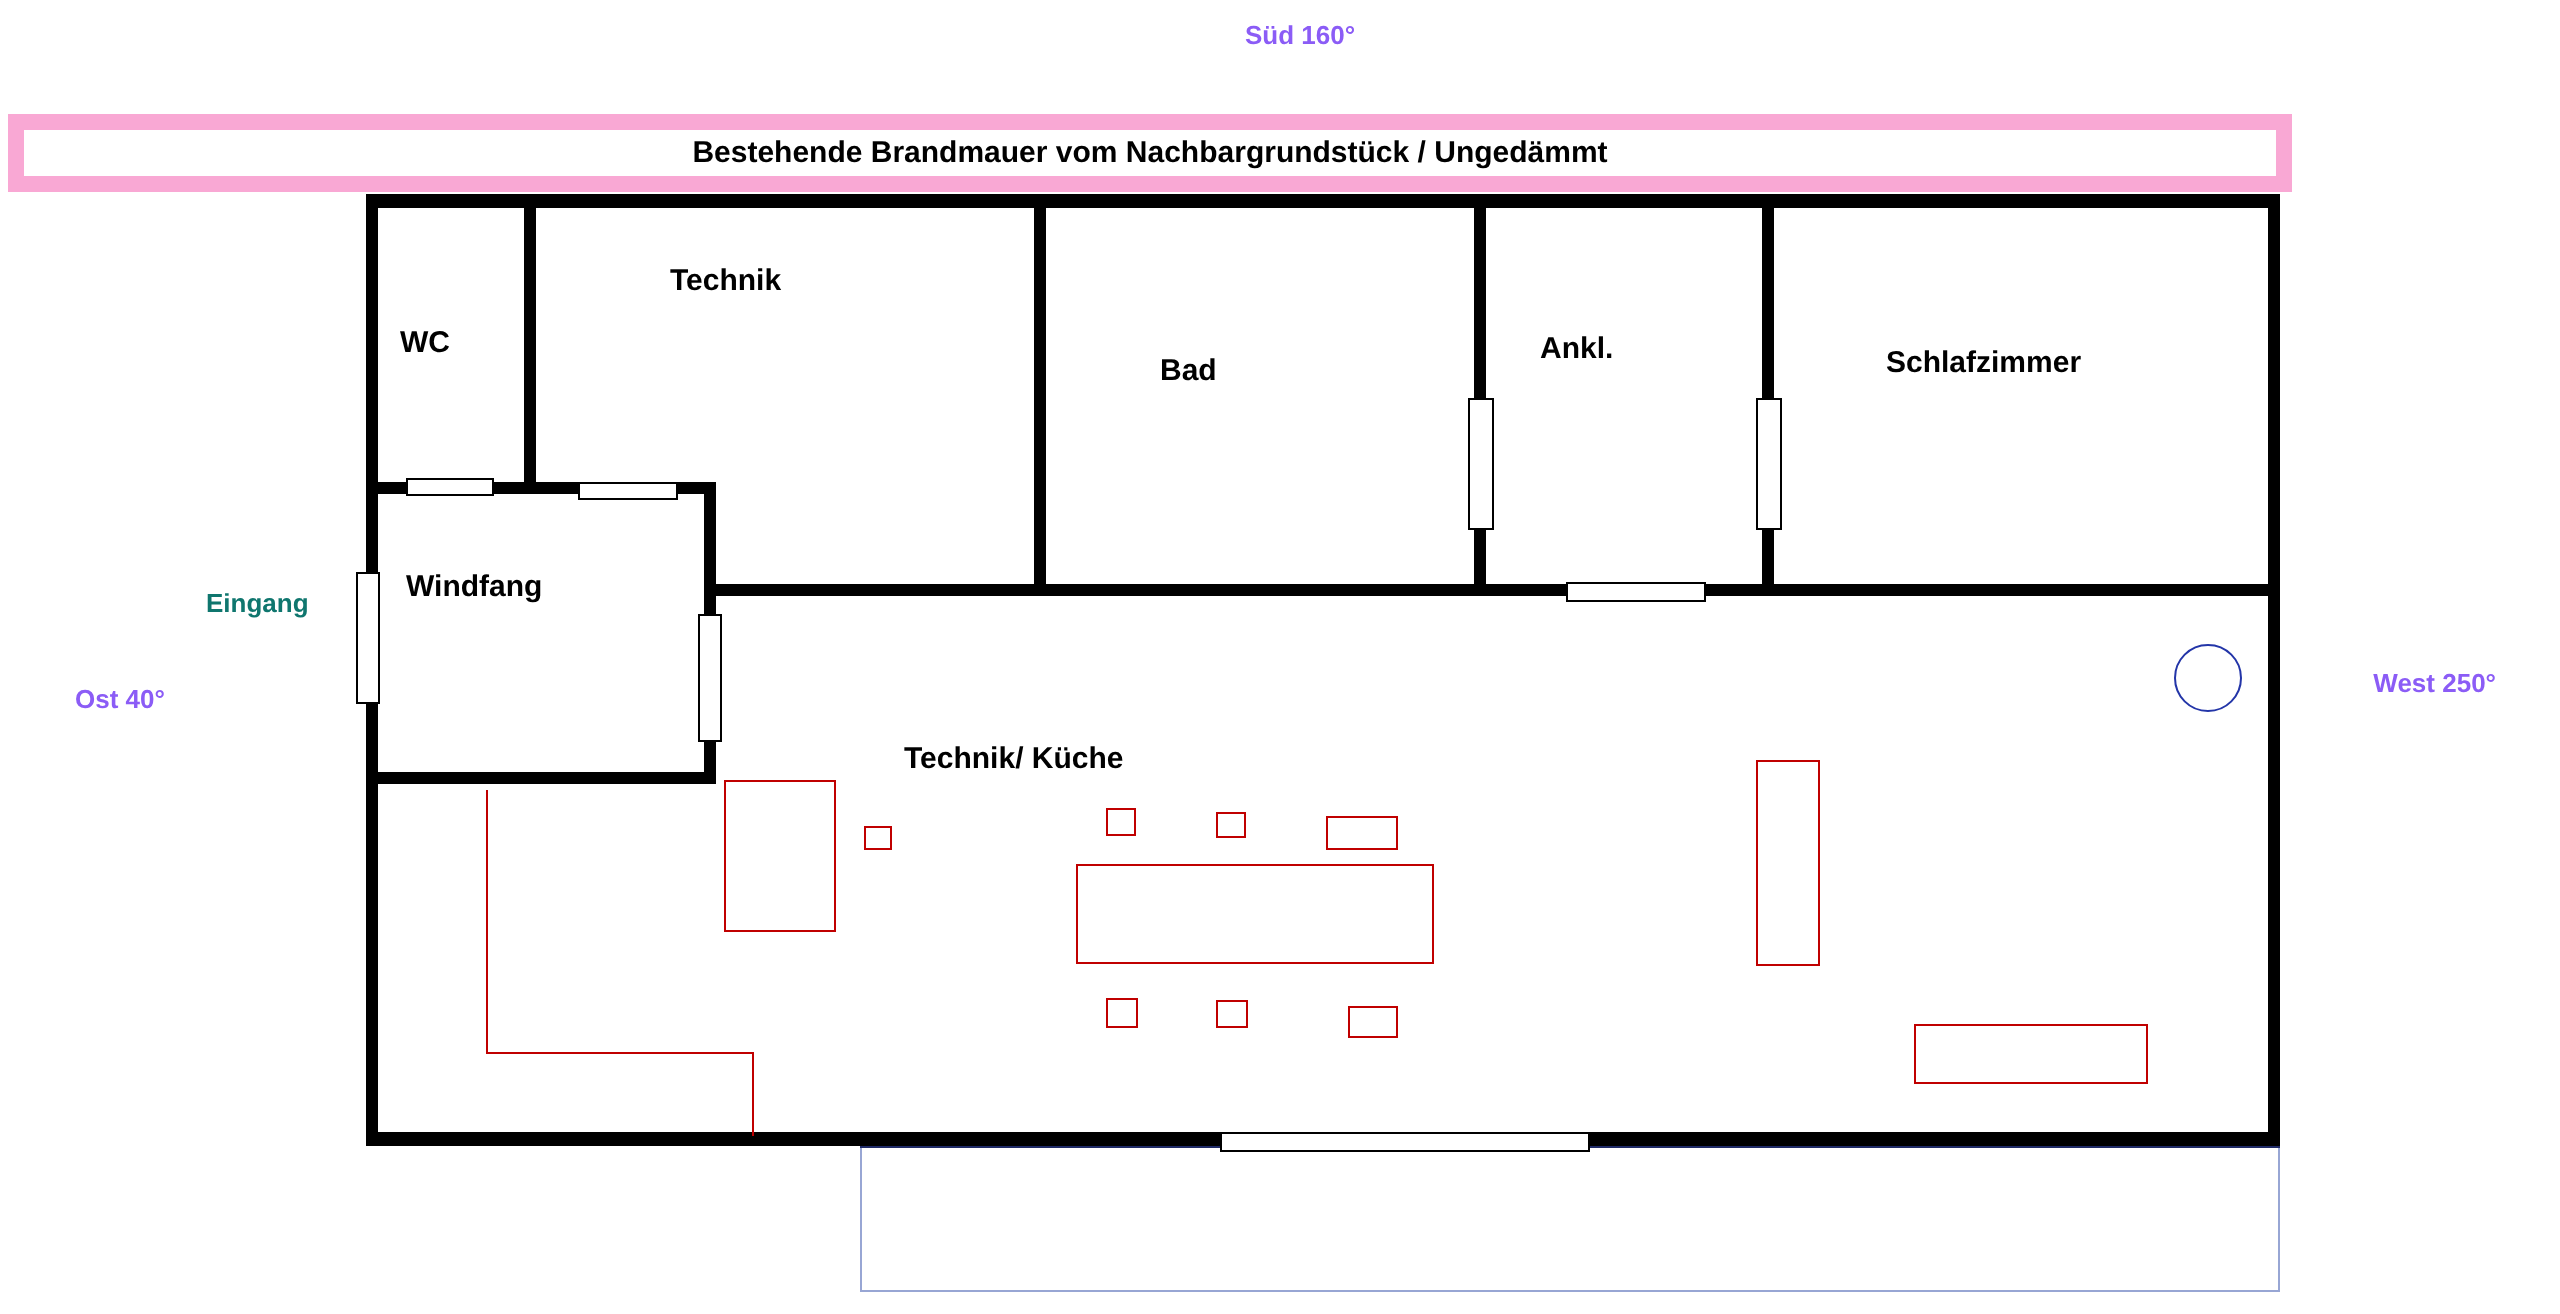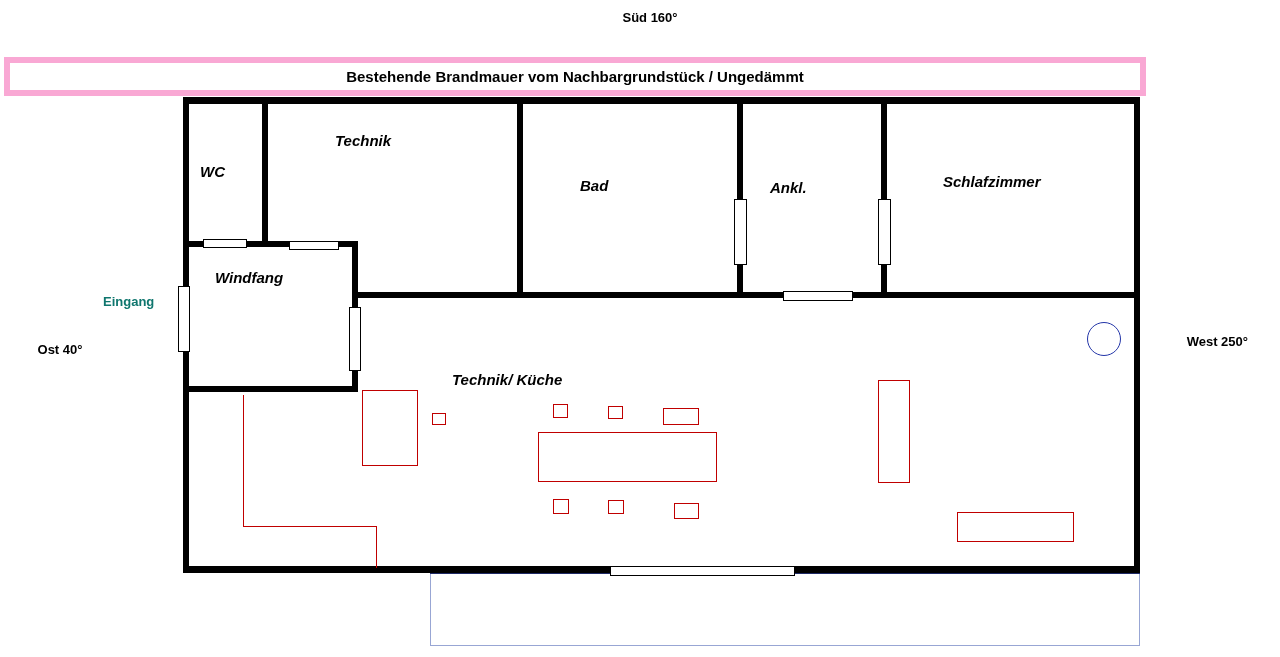--- a/index.html
+++ b/index.html
@@ -2,24 +2,24 @@
 <html><head>
 <meta charset="utf-8">
 <style>
   html,body{margin:0;padding:0;}
   body{font-family:"Liberation Sans", sans-serif; background:#ffffff;}
   .canvas{position:relative;width:1280px;height:657px;background:#ffffff;overflow:hidden;}
   .wall{position:absolute;background:#000000;}
   .door{position:absolute;background:#ffffff;border:1px solid #000000;box-sizing:border-box;}
   .red{position:absolute;border:1px solid #c00000;box-sizing:border-box;background:transparent;}
   .redline{position:absolute;background:#c00000;}
-  .room-label{position:absolute;font-weight:bold;font-size:15px;color:#000000;white-space:nowrap;font-style:italic;}
+  .room-label{position:absolute;font-weight:bold;font-size:15px;color:#000000;white-space:nowrap;}
   .small-label{position:absolute;font-weight:bold;font-size:13px;color:#0f766e;white-space:nowrap;}
-  .compass{position:absolute;font-weight:bold;font-size:13px;color:#000000;white-space:nowrap;text-align:center;}
-  .banner{position:absolute;left:4px;top:57px;width:1142px;height:39px;border:6px solid #f9a8d4;background:#ffffff;box-sizing:border-box;display:flex;align-items:center;justify-content:center;}
+  .compass{position:absolute;font-weight:bold;font-size:13px;color:#8b5cf6;white-space:nowrap;text-align:center;}
+  .banner{position:absolute;left:4px;top:57px;width:1142px;height:39px;border:8px solid #f9a8d4;background:#ffffff;box-sizing:border-box;display:flex;align-items:center;justify-content:center;}
   .banner-text{font-weight:bold;font-size:15px;color:#000000;white-space:nowrap;}
   .north-zone{position:absolute;left:430px;top:573px;width:710px;height:73px;border:1px solid #98a6d4;box-sizing:border-box;background:#ffffff;}
   .north-line{position:absolute;left:430px;top:570px;width:710px;height:4px;background:#1f2a66;}
   .circle{position:absolute;left:1087px;top:322px;width:34px;height:34px;border:1px solid #2335a8;border-radius:50%;box-sizing:border-box;background:transparent;}
 </style>
 </head>
 <body>
 
 <div class="canvas">
 
@@ -63,23 +63,23 @@
   <div class="door" style="left:178px;top:286px;width:12px;height:66px;"></div>
   <div class="door" style="left:349px;top:307px;width:12px;height:64px;"></div>
   <div class="door" style="left:734px;top:199px;width:13px;height:66px;"></div>
   <div class="door" style="left:878px;top:199px;width:13px;height:66px;"></div>
   <div class="door" style="left:783px;top:291px;width:70px;height:10px;"></div>
   <div class="door" style="left:610px;top:566px;width:185px;height:10px;"></div>
 
   <div class="room-label" style="left:200px;top:163px;">WC</div>
   <div class="room-label" style="left:335px;top:132px;">Technik</div>
   <div class="room-label" style="left:580px;top:177px;">Bad</div>
-  <div class="room-label" style="left:770px;top:179px;">Ankl.</div>
+  <div class="room-label" style="left:770px;top:166px;">Ankl.</div>
   <div class="room-label" style="left:943px;top:173px;">Schlafzimmer</div>
-  <div class="room-label" style="left:203px;top:269px;margin-left:12px;">Windfang</div>
+  <div class="room-label" style="left:203px;top:285px;">Windfang</div>
   <div class="room-label" style="left:452px;top:371px;">Technik/ Küche</div>
   <div class="small-label" style="left:103px;top:294px;">Eingang</div>
 
   <div class="circle"></div>
 
   <div class="redline" style="left:243px;top:395px;width:1px;height:132px;"></div>
   <div class="redline" style="left:243px;top:526px;width:134px;height:1px;"></div>
   <div class="redline" style="left:376px;top:526px;width:1px;height:42px;"></div>
   <div class="red" style="left:362px;top:390px;width:56px;height:76px;"></div>
   <div class="red" style="left:432px;top:413px;width:14px;height:12px;"></div>

